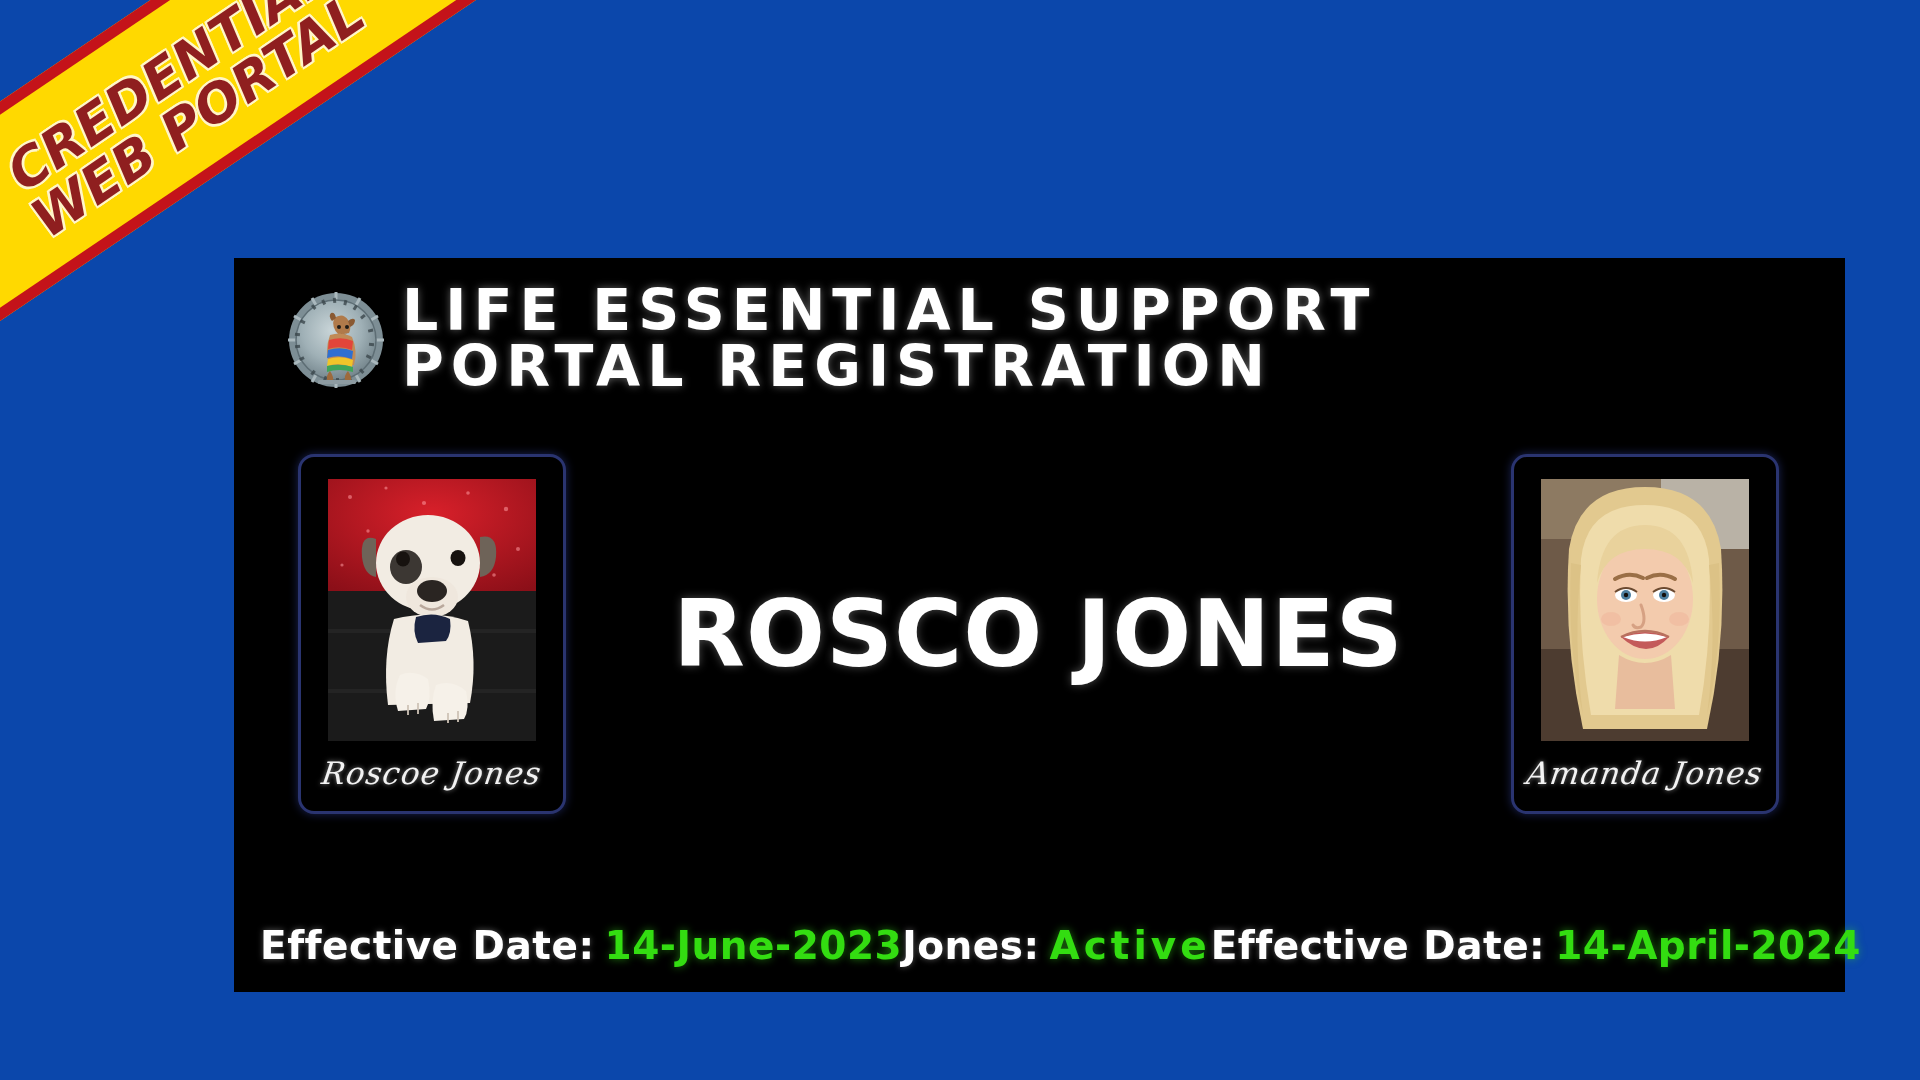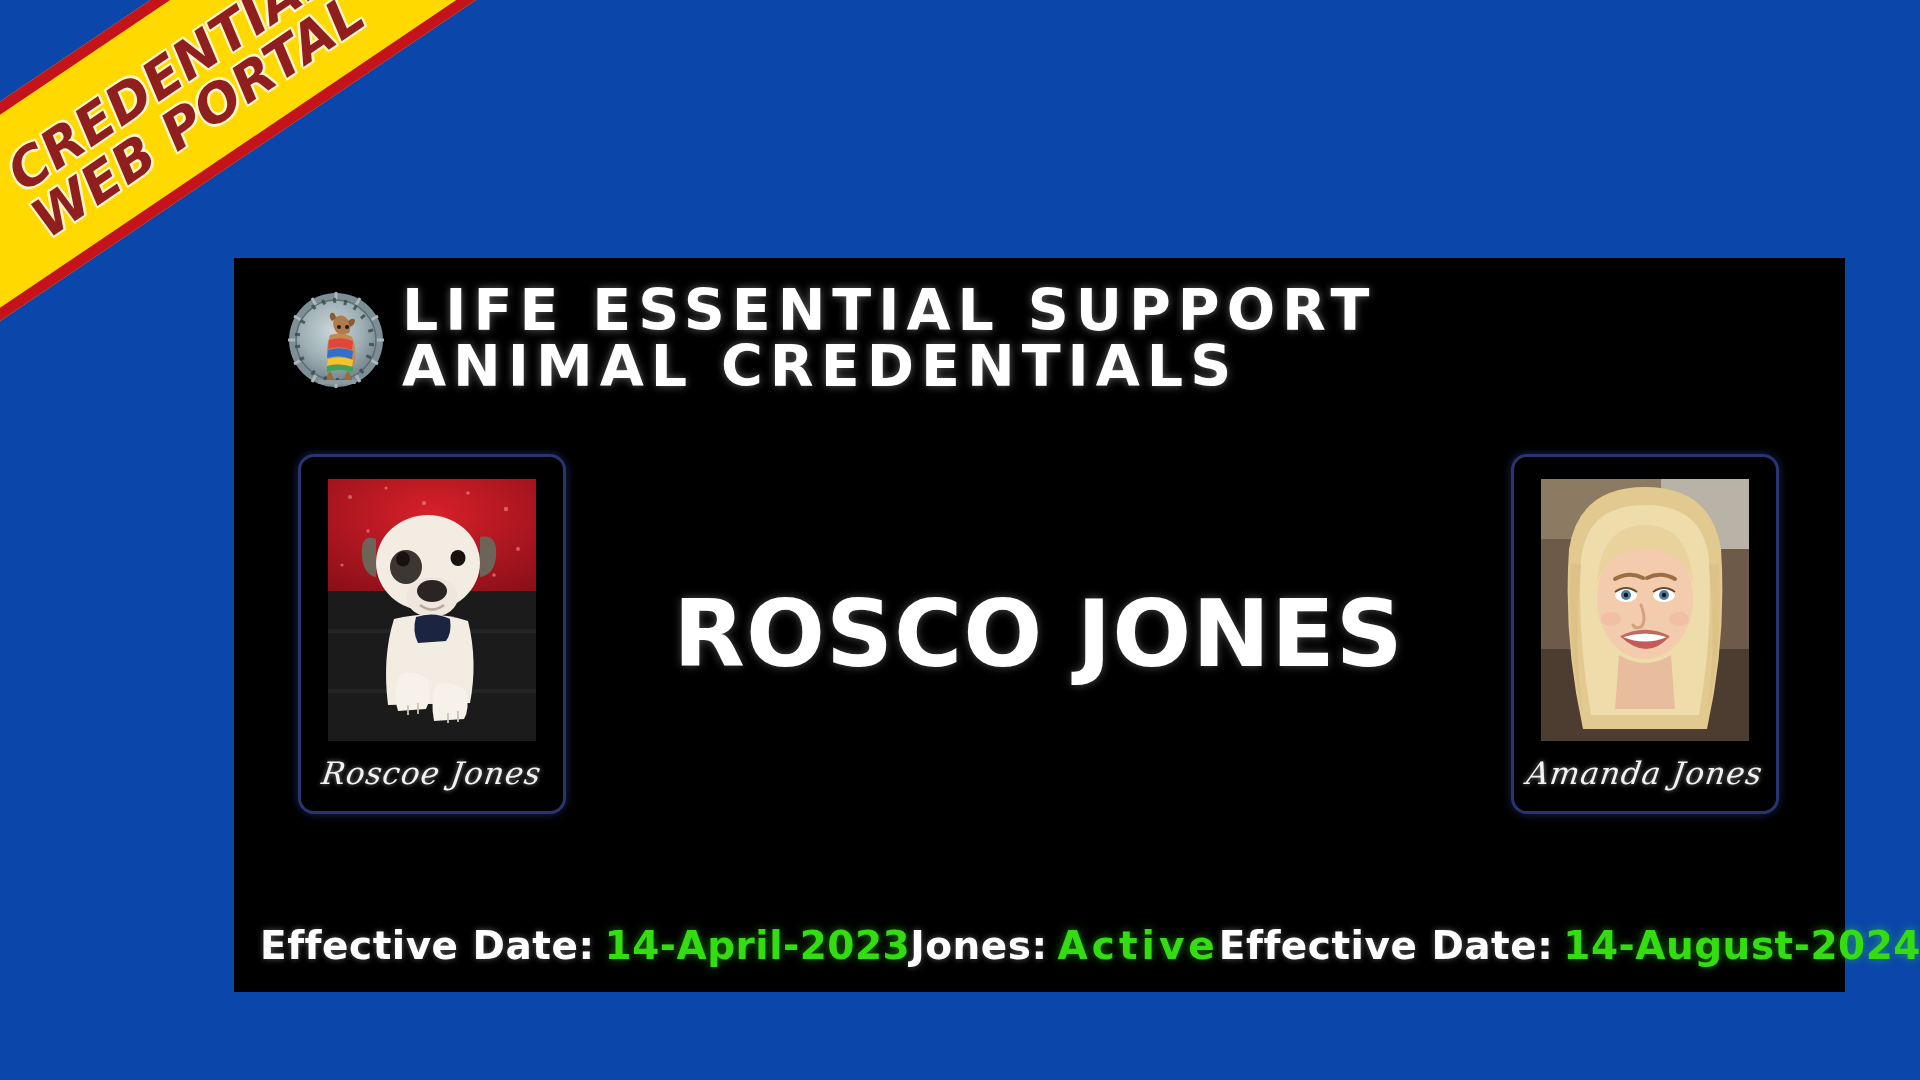--- a/index.html
+++ b/index.html
@@ -294,21 +294,21 @@
             <path d="M43 78 q13 -3 26 1 l0 5 q-14 -4 -26 0 z" fill="#3fa45a"></path>
             <path d="M46 83 q4 6 3 10 l-6 0 q-1 -6 3 -10 z" fill="#9d6a3c"></path>
             <path d="M64 83 q4 6 3 10 l-6 0 q-1 -6 3 -10 z" fill="#9d6a3c"></path>
           </g>
           <rect x="34" y="92" width="38" height="4" rx="1.5" fill="#8d9ba1"></rect>
         </g>
       </svg>
     </div>
     <div class="header-titles">
       <span class="title-line">LIFE ESSENTIAL SUPPORT</span>
-      <span class="title-line">ANIMAL CREDENTIALS</span>
+      <span class="title-line">PORTAL REGISTRATION</span>
     </div>
   </div>
 
   <div class="body-row">
 
     <div class="photo-card left">
       <div class="photo-frame">
         <svg width="208" height="262" viewBox="0 0 208 262">
           <defs>
             <radialGradient id="seq" cx="50%" cy="30%" r="80%">
@@ -405,25 +405,25 @@
           <ellipse cx="138" cy="140" rx="10" ry="7" fill="#efb79a" opacity="0.55"></ellipse>
         </svg>
       </div>
       <div class="signature">Amanda Jones</div>
     </div>
   </div>
 
   <div class="status-bar">
     <div class="status-item">
       <span class="status-label">Effective Date:</span>
-      <span class="status-value">14-April-2023</span>
+      <span class="status-value">14-June-2023</span>
     </div>
     <div class="status-item">
       <span class="status-label">Jones:</span>
       <span class="status-value spaced">Active</span>
     </div>
     <div class="status-item">
       <span class="status-label">Effective Date:</span>
-      <span class="status-value">14-August-2024</span>
+      <span class="status-value">14-April-2024</span>
     </div>
   </div>
 
 </div>
 
 </body></html>

